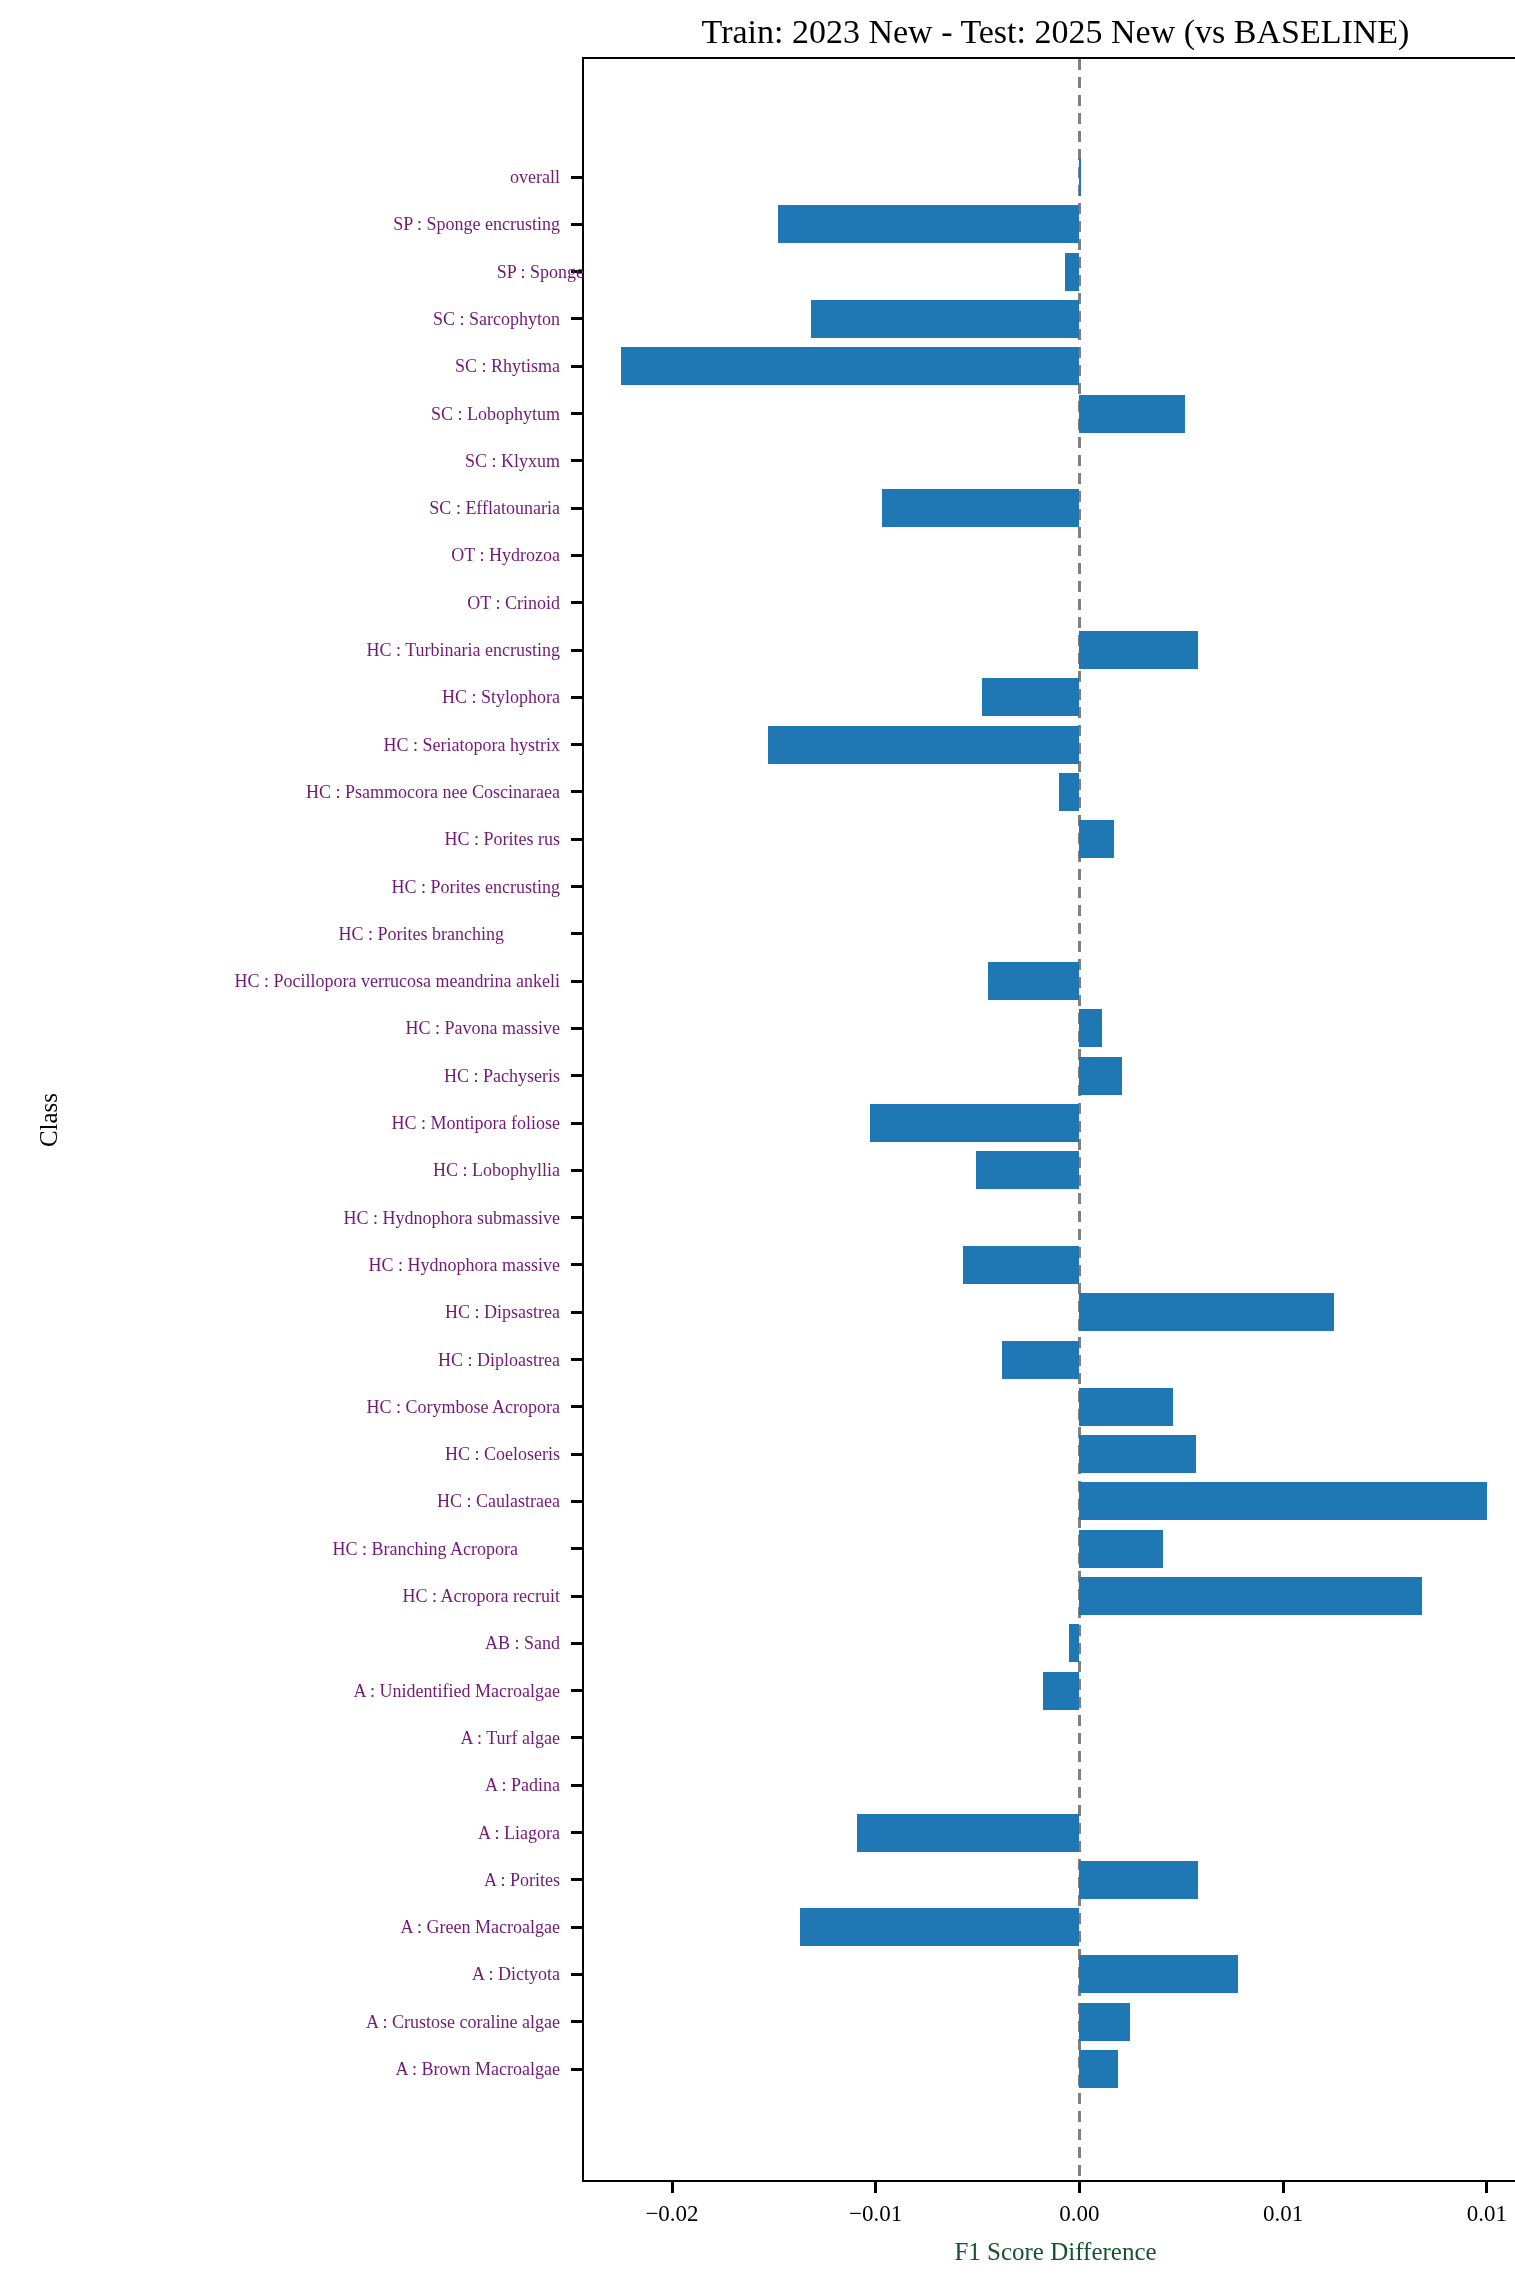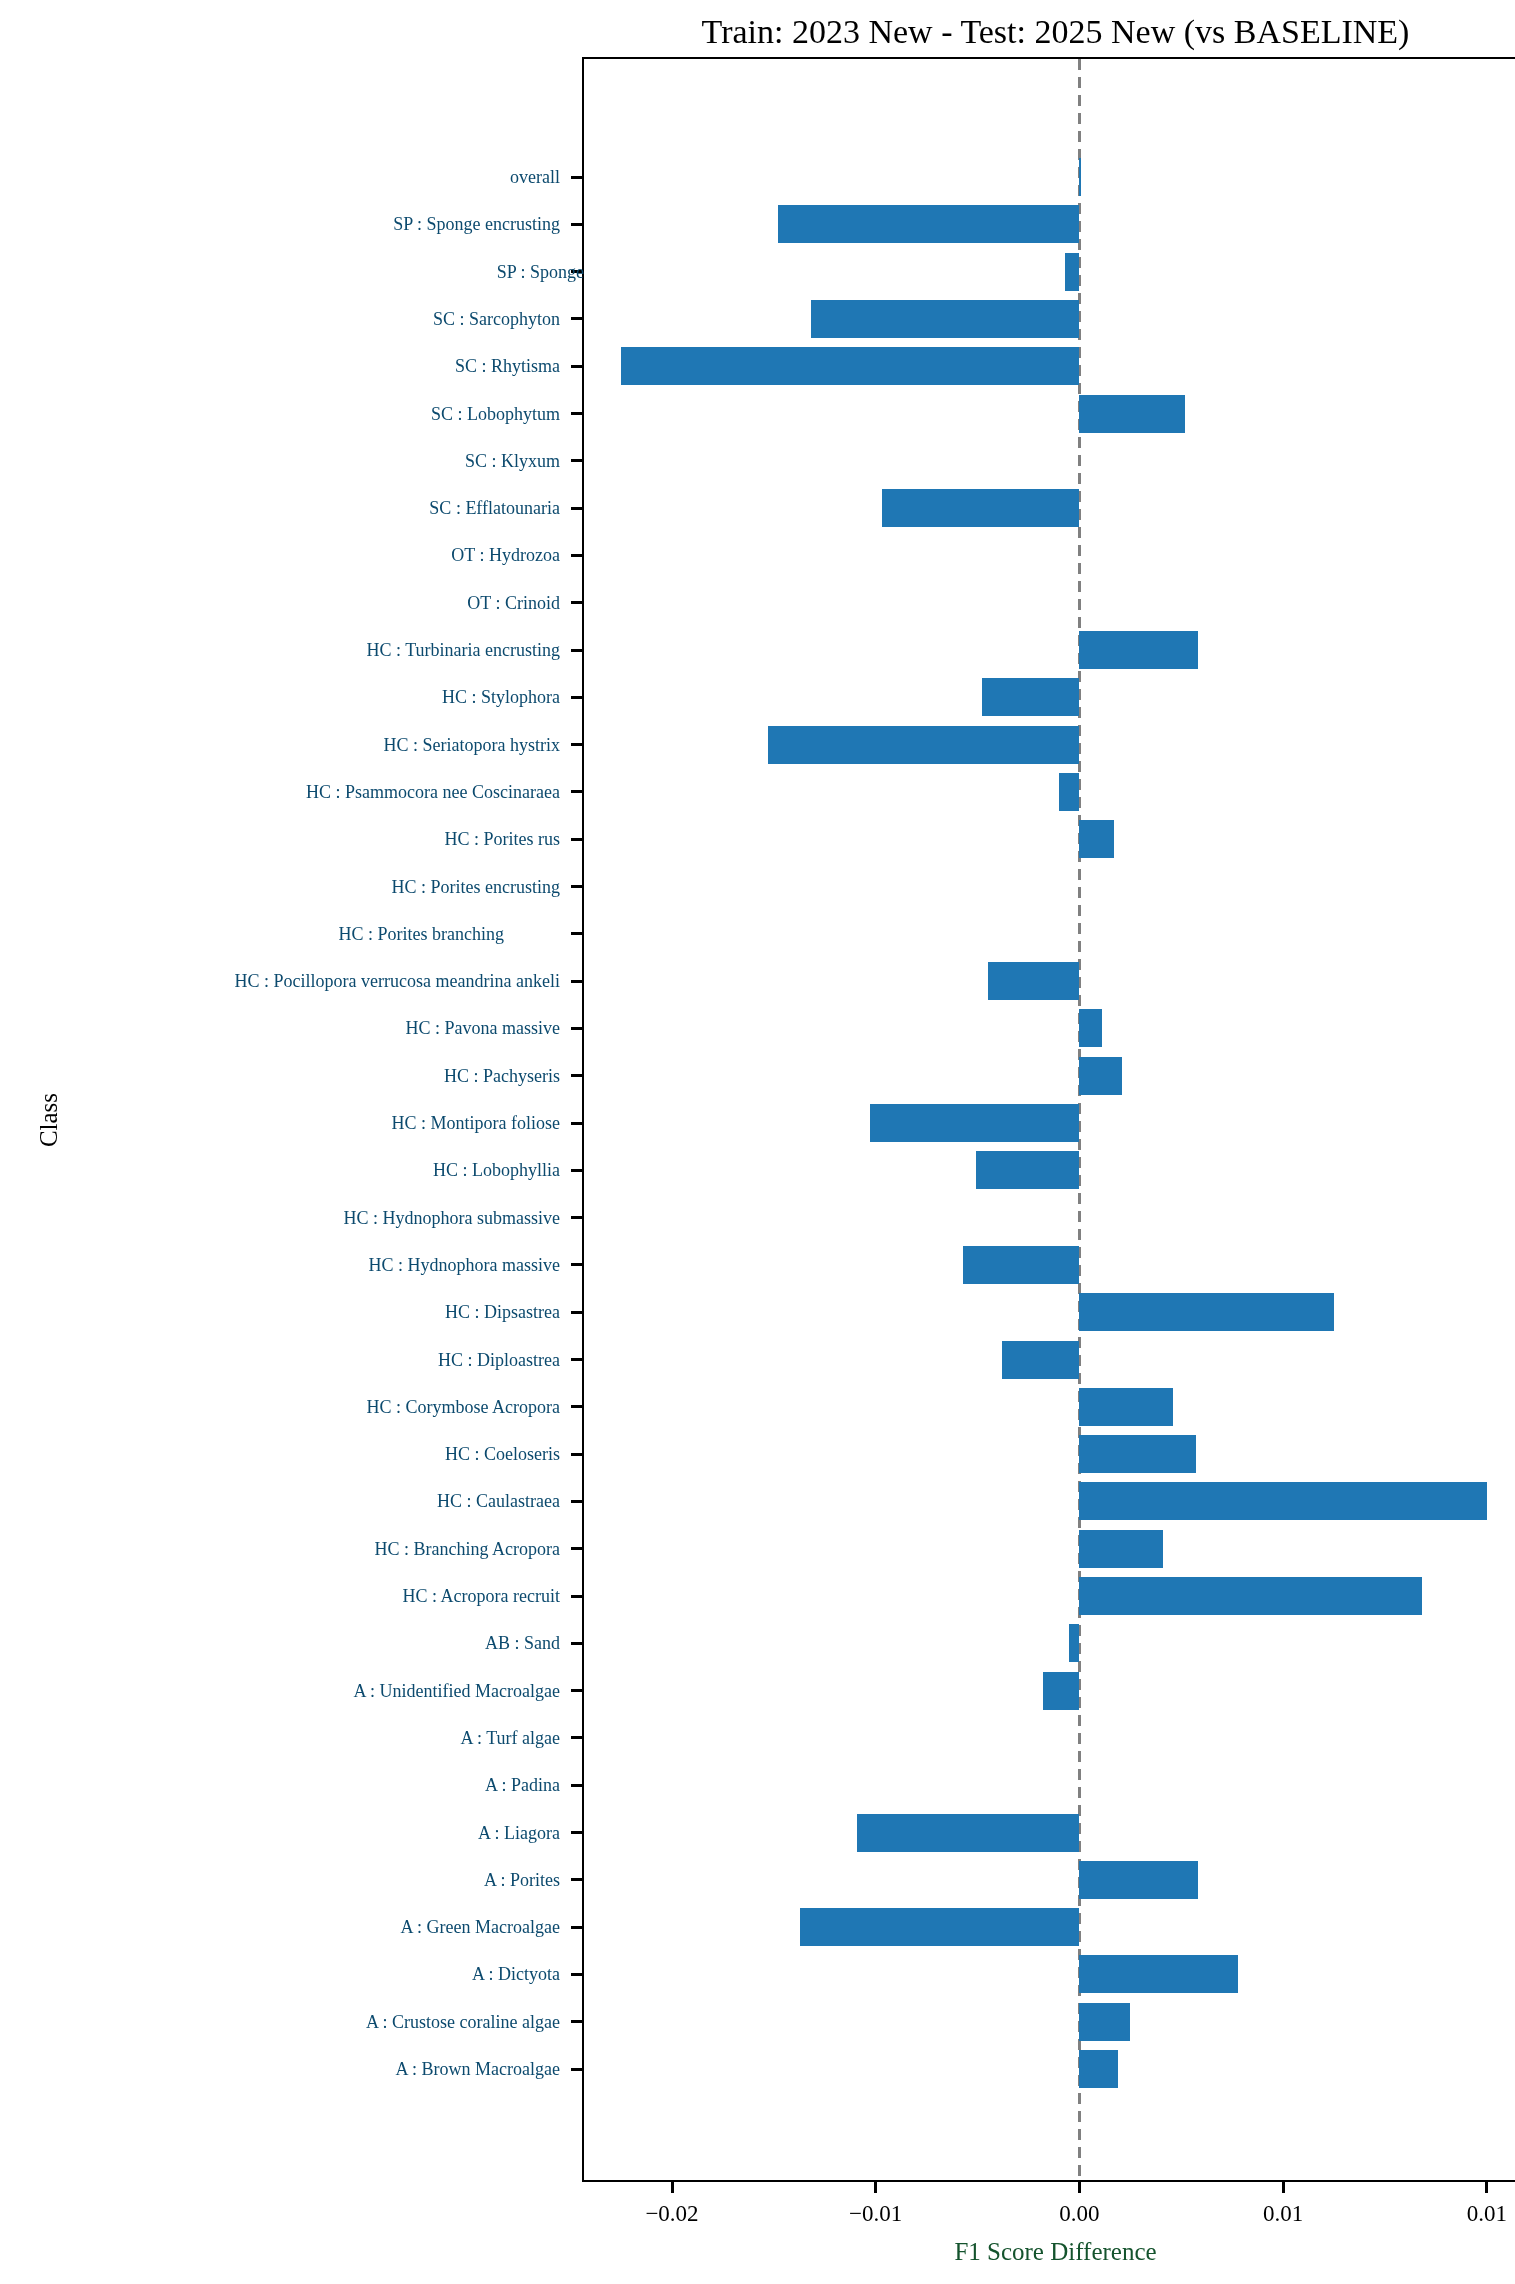--- a/index.html
+++ b/index.html
@@ -20,21 +20,21 @@
     position:absolute;left:549px;top:57px;width:947px;height:2125px;
     border:2px solid #000;box-sizing:border-box;background:#fff;
   }
   .zero-line{
     position:absolute;top:0;width:3.5px;height:2121px;
     background:repeating-linear-gradient(to bottom,#808080 0px,#808080 11px,transparent 11px,transparent 18px);
   }
   .bar{position:absolute;height:38px;}
   .ytick-label{
     position:absolute;right:0;font-size:18px;line-height:22px;
-    white-space:nowrap;text-align:right;color:#0c4a6e;
+    white-space:nowrap;text-align:right;color:#701a75;
   }
   .ytick-mark{position:absolute;width:11px;height:3px;background:#000;}
   .xtick-mark{position:absolute;width:3px;height:11px;background:#000;top:2182px;}
   .xtick-label{
     position:absolute;top:2200px;transform:translateX(-50%);
     font-size:23px;line-height:28px;color:#000;white-space:nowrap;
   }
   .xlabel{
     position:absolute;top:2237px;left:549px;width:947px;text-align:center;
     font-size:25px;line-height:30px;color:#14532d;
@@ -158,21 +158,21 @@
       <div class="ytick-label" style="right: 988px; top: 1064.7px;">HC : Pachyseris</div>
       <div class="ytick-label" style="right: 988px; top: 1112px;">HC : Montipora foliose</div>
       <div class="ytick-label" style="right: 988px; top: 1159.3px;">HC : Lobophyllia</div>
       <div class="ytick-label" style="right: 988px; top: 1206.6px;">HC : Hydnophora submassive</div>
       <div class="ytick-label" style="right: 988px; top: 1253.9px;">HC : Hydnophora massive</div>
       <div class="ytick-label" style="right: 988px; top: 1301.2px;">HC : Dipsastrea</div>
       <div class="ytick-label" style="right: 988px; top: 1348.5px;">HC : Diploastrea</div>
       <div class="ytick-label" style="right: 988px; top: 1395.8px;">HC : Corymbose Acropora</div>
       <div class="ytick-label" style="right: 988px; top: 1443.1px;">HC : Coeloseris</div>
       <div class="ytick-label" style="right: 988px; top: 1490.4px;">HC : Caulastraea</div>
-      <div class="ytick-label" style="right: 988px; top: 1537.7px;">HC : Branching Acropora</div>
+      <div class="ytick-label" style="right: 1030px; top: 1537.7px;">HC : Branching Acropora</div>
       <div class="ytick-label" style="right: 988px; top: 1585px;">HC : Acropora recruit</div>
       <div class="ytick-label" style="right: 988px; top: 1632.3px;">AB : Sand</div>
       <div class="ytick-label" style="right: 988px; top: 1679.6px;">A : Unidentified Macroalgae</div>
       <div class="ytick-label" style="right: 988px; top: 1726.9px;">A : Turf algae</div>
       <div class="ytick-label" style="right: 988px; top: 1774.2px;">A : Padina</div>
       <div class="ytick-label" style="right: 988px; top: 1821.5px;">A : Liagora</div>
       <div class="ytick-label" style="right: 988px; top: 1868.8px;">A : Porites</div>
       <div class="ytick-label" style="right: 988px; top: 1916.1px;">A : Green Macroalgae</div>
       <div class="ytick-label" style="right: 988px; top: 1963.4px;">A : Dictyota</div>
       <div class="ytick-label" style="right: 988px; top: 2010.7px;">A : Crustose coraline algae</div>

